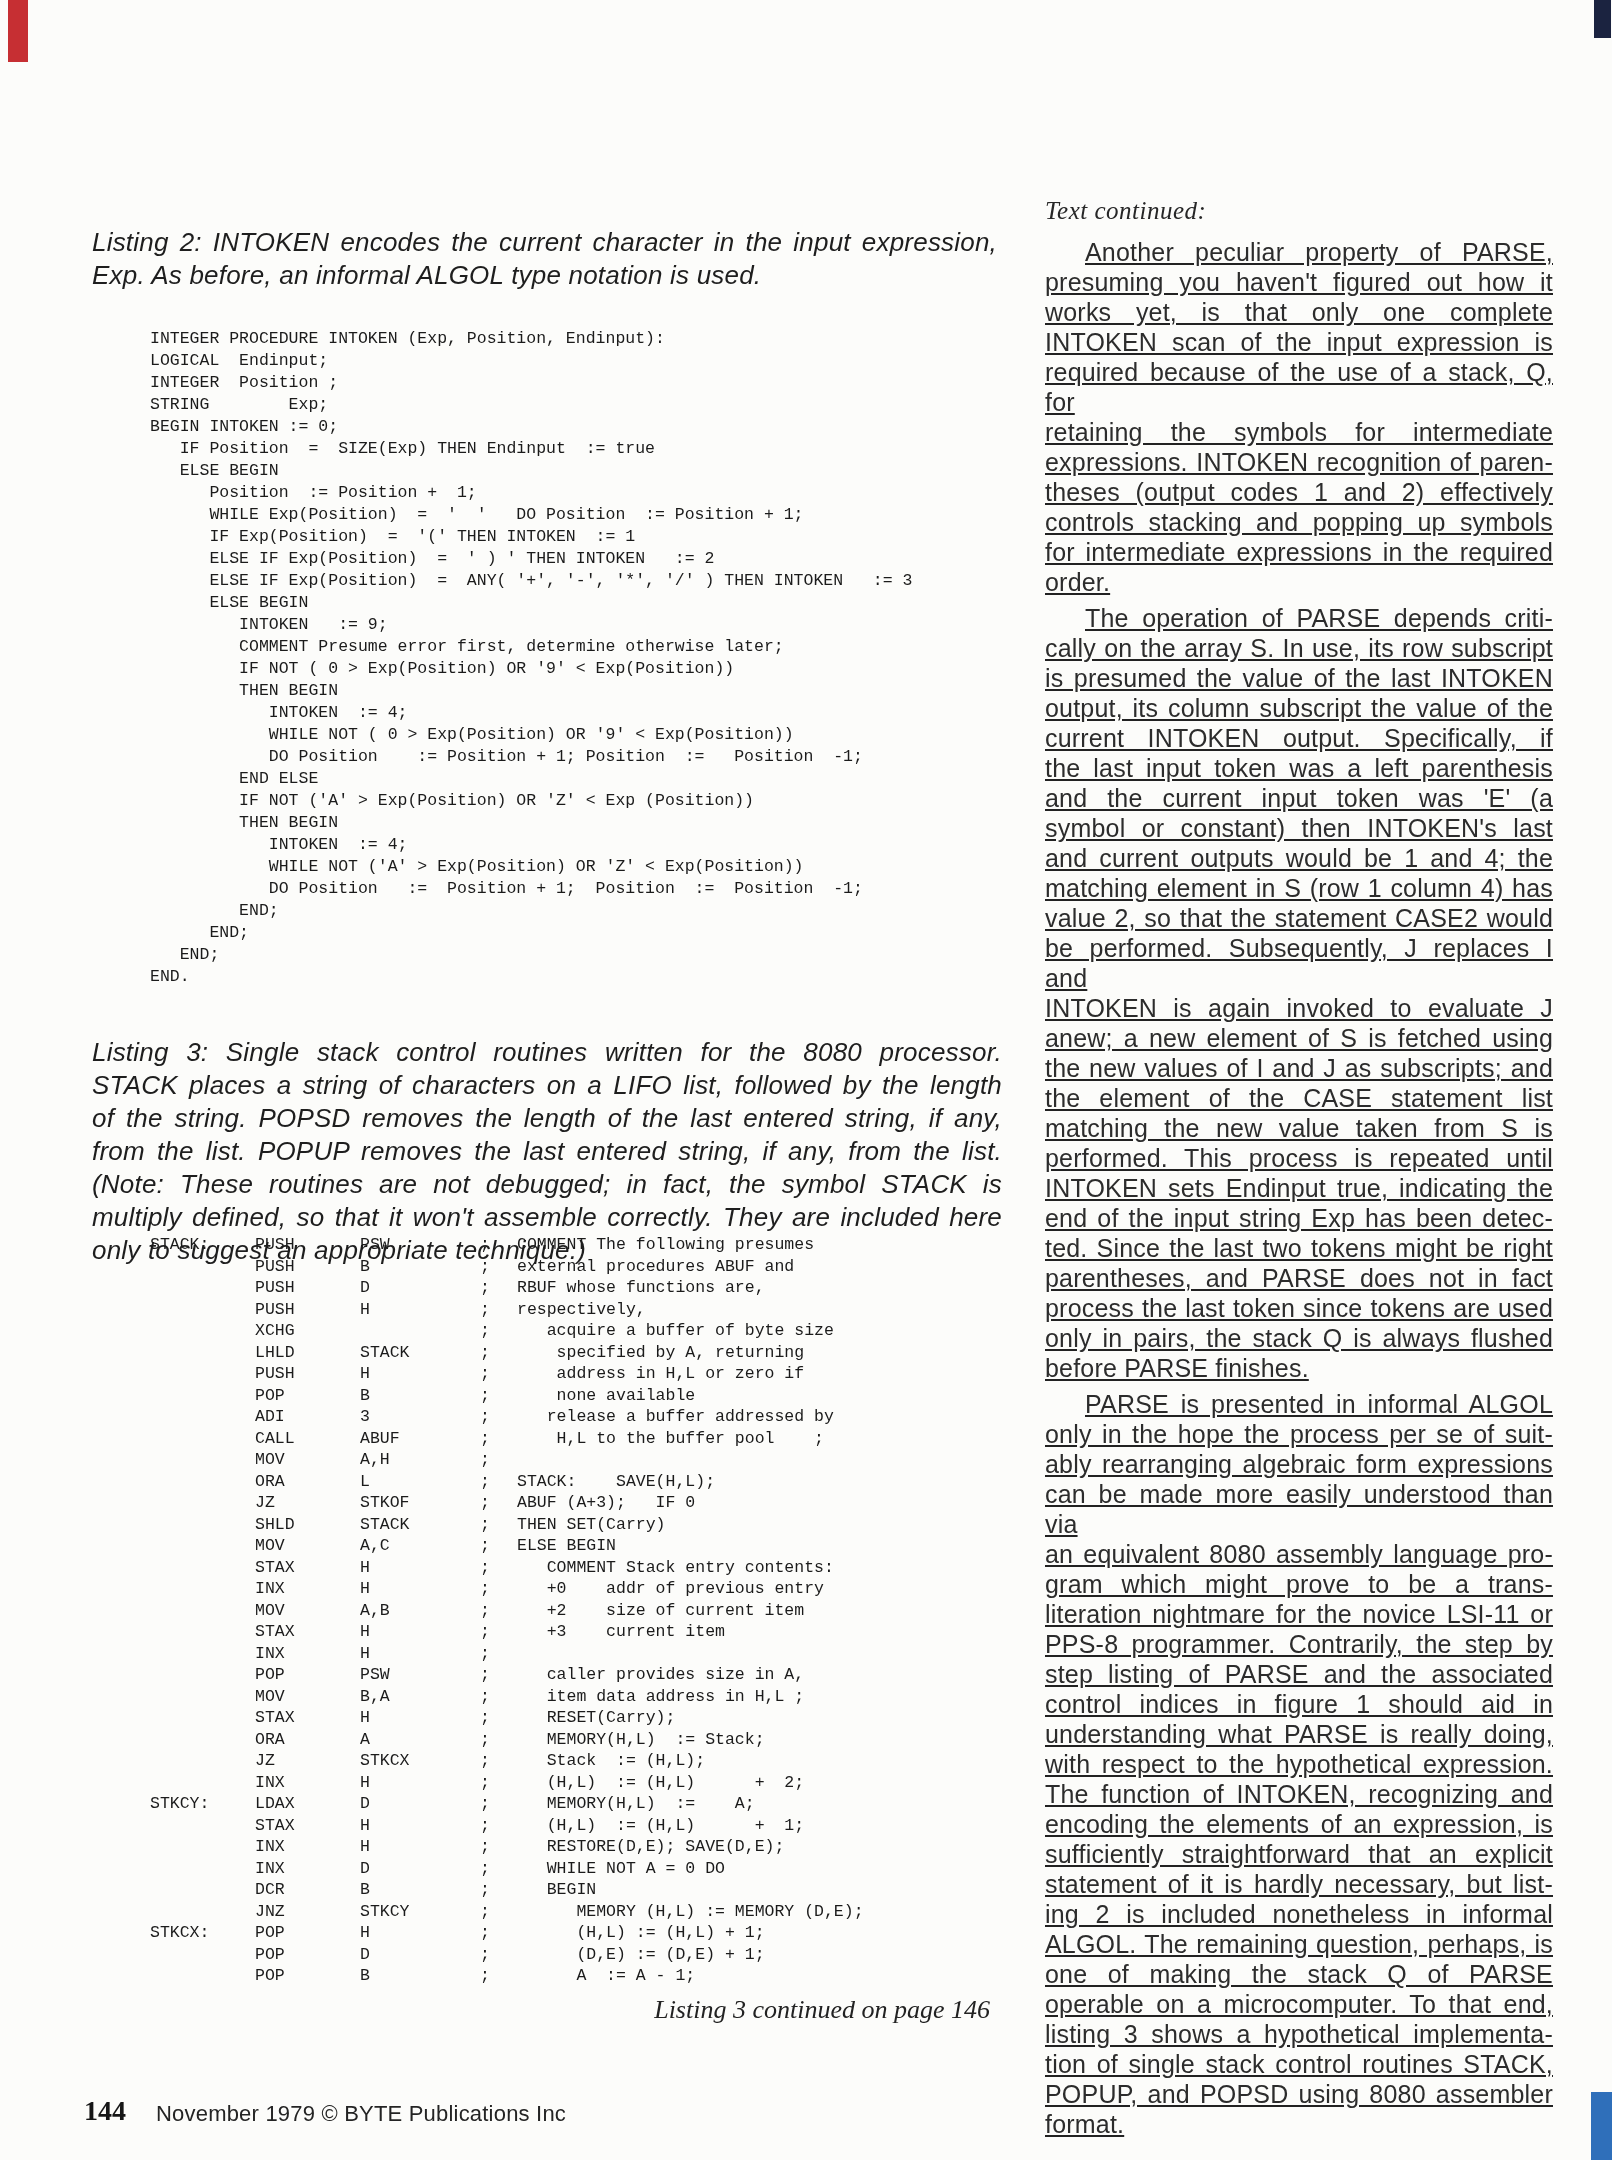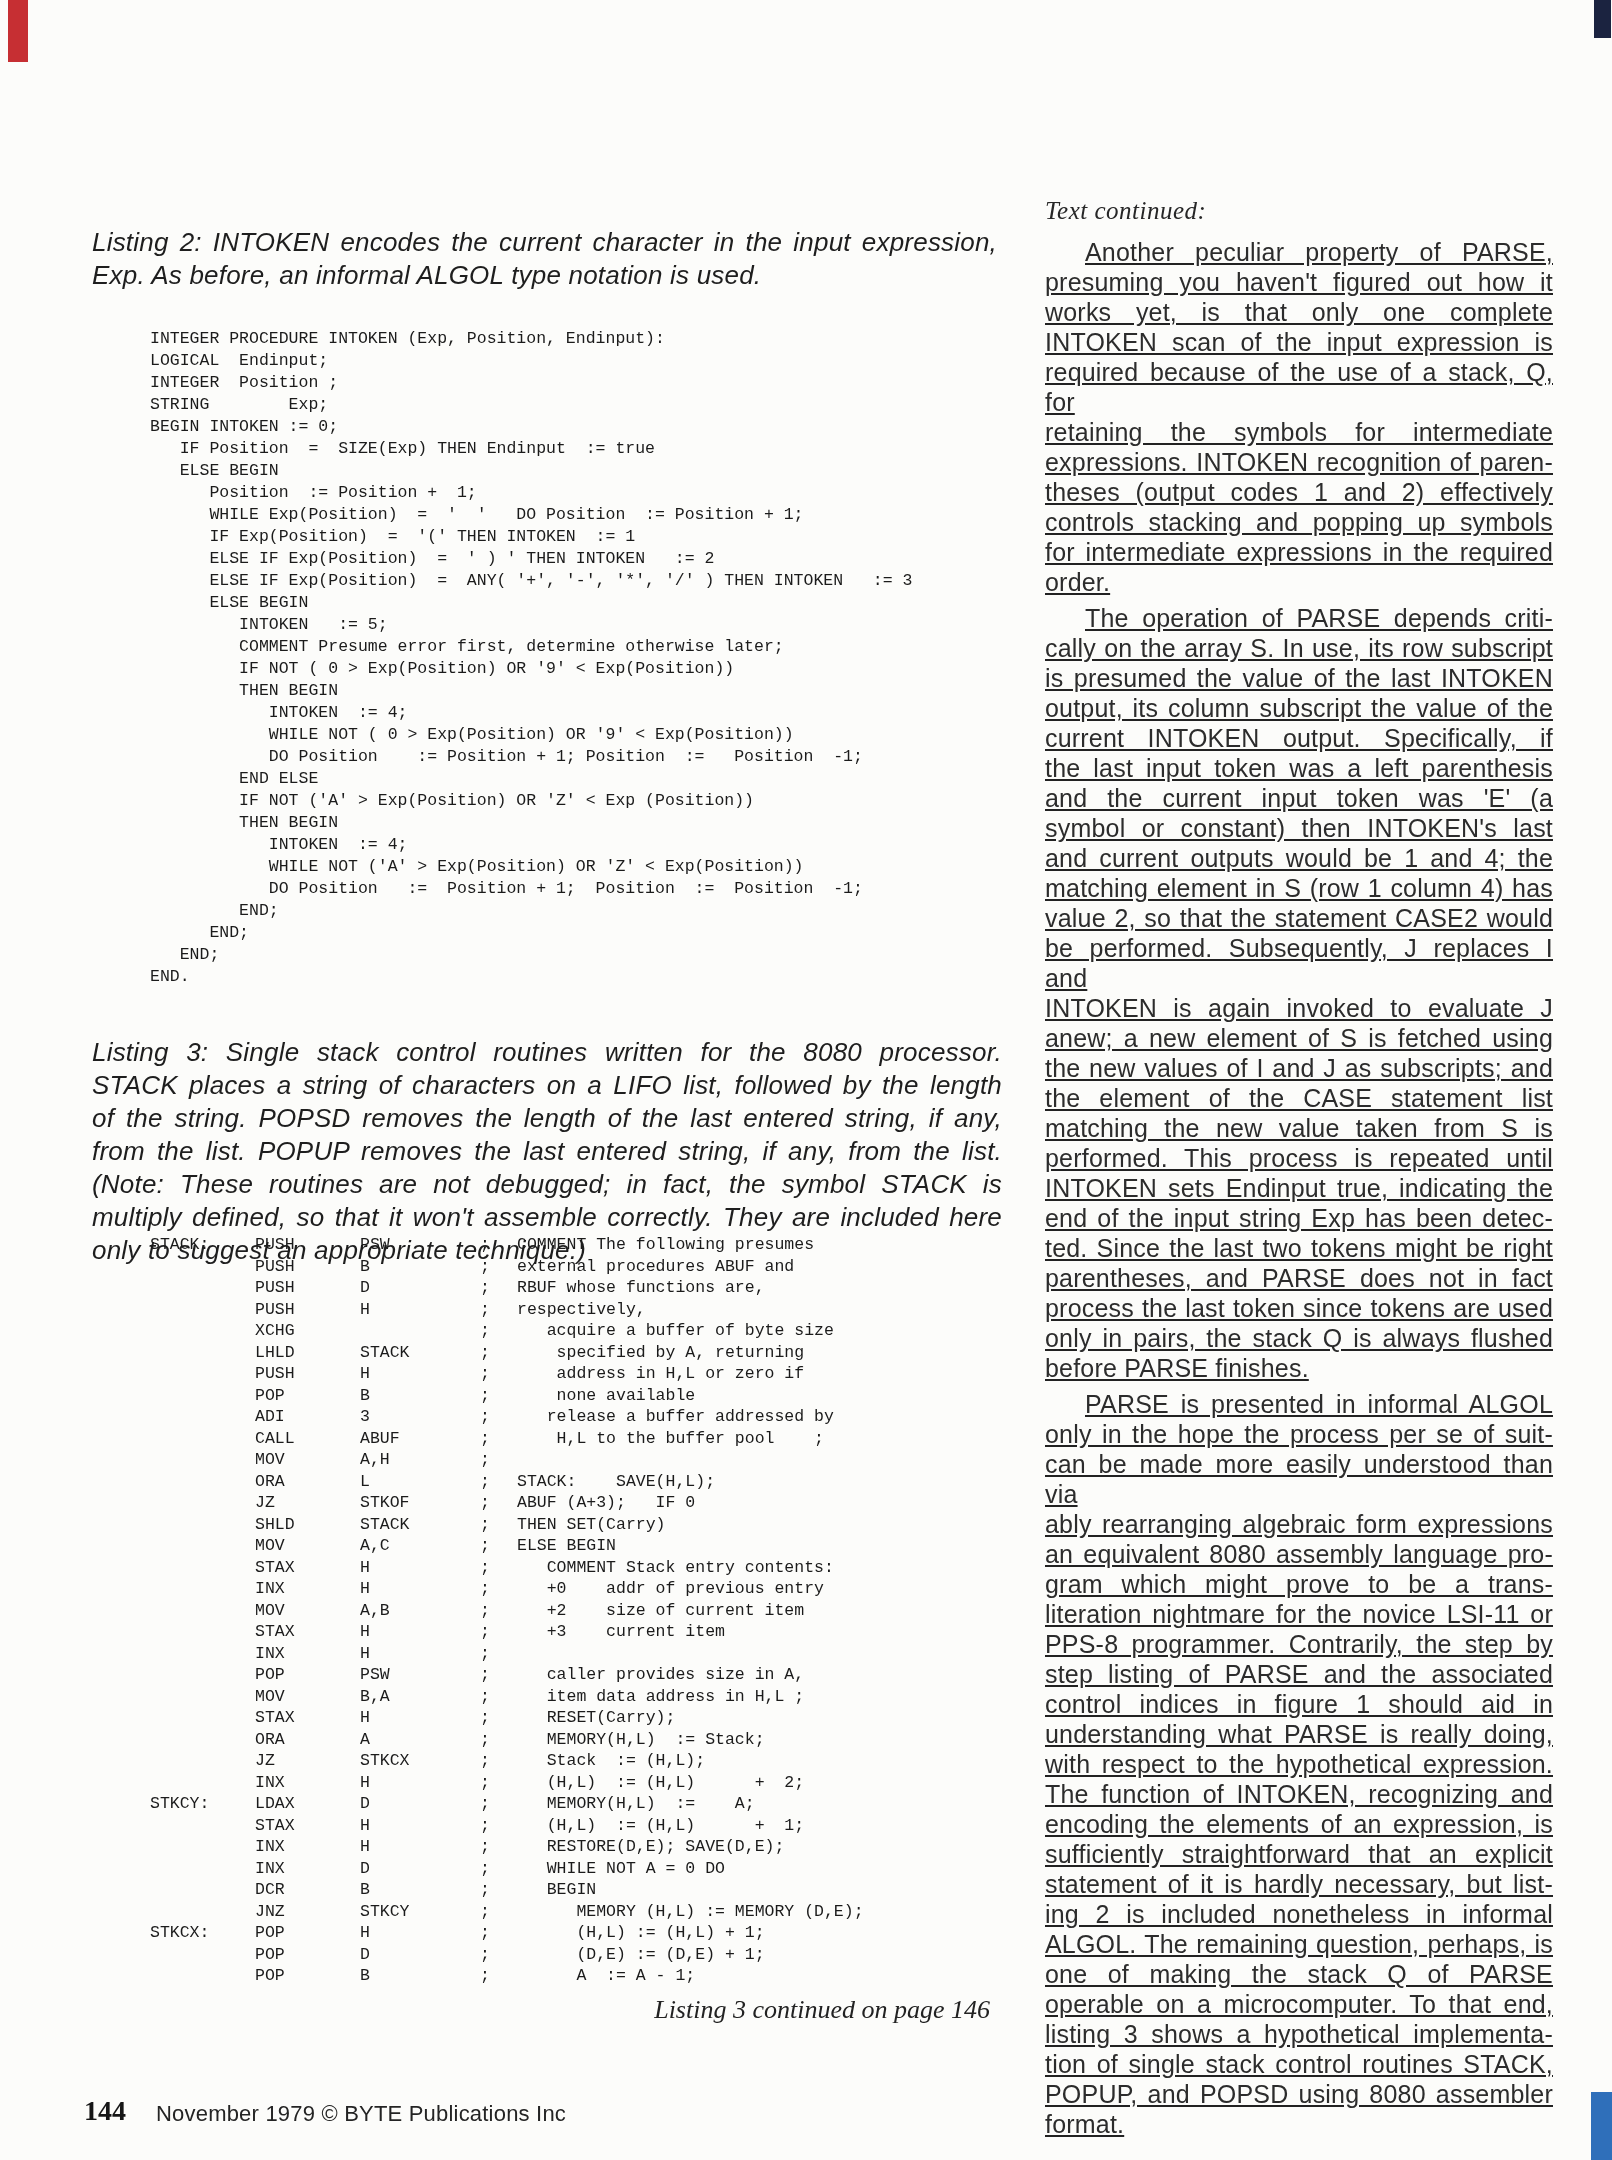--- a/index.html
+++ b/index.html
@@ -75,21 +75,21 @@
       <div class="code-line">STRING        Exp;</div>
       <div class="code-line">BEGIN INTOKEN := 0;</div>
       <div class="code-line">   IF Position  =  SIZE(Exp) THEN Endinput  := true</div>
       <div class="code-line">   ELSE BEGIN</div>
       <div class="code-line">      Position  := Position +  1;</div>
       <div class="code-line">      WHILE Exp(Position)  =  '  '   DO Position  := Position + 1;</div>
       <div class="code-line">      IF Exp(Position)  =  '(' THEN INTOKEN  := 1</div>
       <div class="code-line">      ELSE IF Exp(Position)  =  ' ) ' THEN INTOKEN   := 2</div>
       <div class="code-line">      ELSE IF Exp(Position)  =  ANY( '+', '-', '*', '/' ) THEN INTOKEN   := 3</div>
       <div class="code-line">      ELSE BEGIN</div>
-      <div class="code-line">         INTOKEN   := 5;</div>
+      <div class="code-line">         INTOKEN   := 9;</div>
       <div class="code-line">         COMMENT Presume error first, determine otherwise later;</div>
       <div class="code-line">         IF NOT ( 0 &gt; Exp(Position) OR '9' &lt; Exp(Position))</div>
       <div class="code-line">         THEN BEGIN</div>
       <div class="code-line">            INTOKEN  := 4;</div>
       <div class="code-line">            WHILE NOT ( 0 &gt; Exp(Position) OR '9' &lt; Exp(Position))</div>
       <div class="code-line">            DO Position    := Position + 1; Position  :=   Position  -1;</div>
       <div class="code-line">         END ELSE</div>
       <div class="code-line">         IF NOT ('A' &gt; Exp(Position) OR 'Z' &lt; Exp (Position))</div>
       <div class="code-line">         THEN BEGIN</div>
       <div class="code-line">            INTOKEN  := 4;</div>
@@ -400,22 +400,22 @@
           <div class="jline">end of the input string Exp has been detec-</div>
           <div class="jline">ted. Since the last two tokens might be right</div>
           <div class="jline">parentheses, and PARSE does not in fact</div>
           <div class="jline">process the last token since tokens are used</div>
           <div class="jline">only in pairs, the stack Q is always flushed</div>
           <div class="jline lastline">before PARSE finishes.</div>
         </div>
         <div class="para indent">
           <div class="jline">PARSE is presented in informal ALGOL</div>
           <div class="jline">only in the hope the process per se of suit-</div>
+          <div class="jline">ably rearranging algebraic form expressions</div>
           <div class="jline">can be made more easily understood than via</div>
-          <div class="jline">ably rearranging algebraic form expressions</div>
           <div class="jline">an equivalent 8080 assembly language pro-</div>
           <div class="jline">gram which might prove to be a trans-</div>
           <div class="jline">literation nightmare for the novice LSI-11 or</div>
           <div class="jline">PPS-8 programmer. Contrarily, the step by</div>
           <div class="jline">step listing of PARSE and the associated</div>
           <div class="jline">control indices in figure 1 should aid in</div>
           <div class="jline">understanding what PARSE is really doing,</div>
           <div class="jline">with respect to the hypothetical expression.</div>
           <div class="jline">The function of INTOKEN, recognizing and</div>
           <div class="jline">encoding the elements of an expression, is</div>

